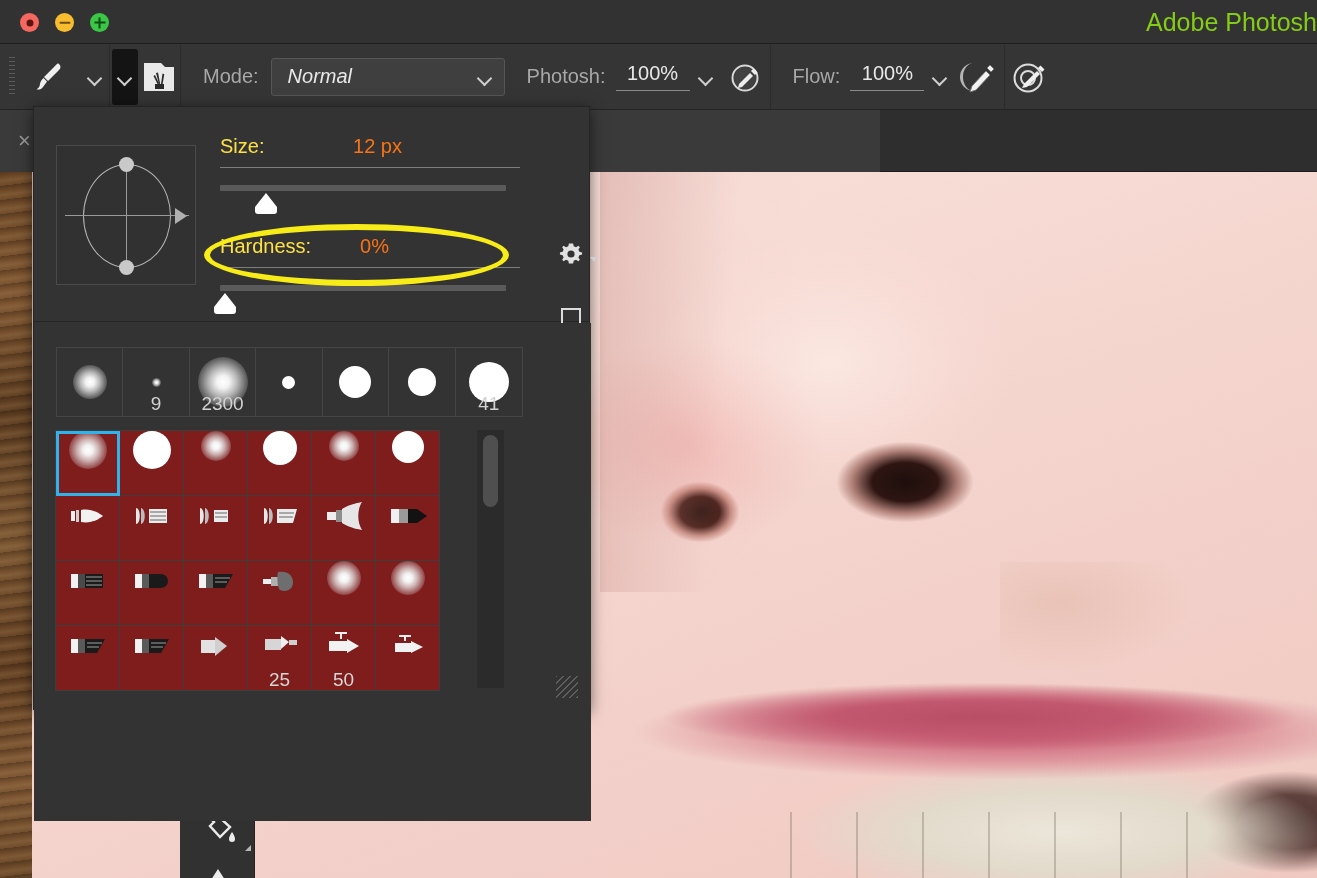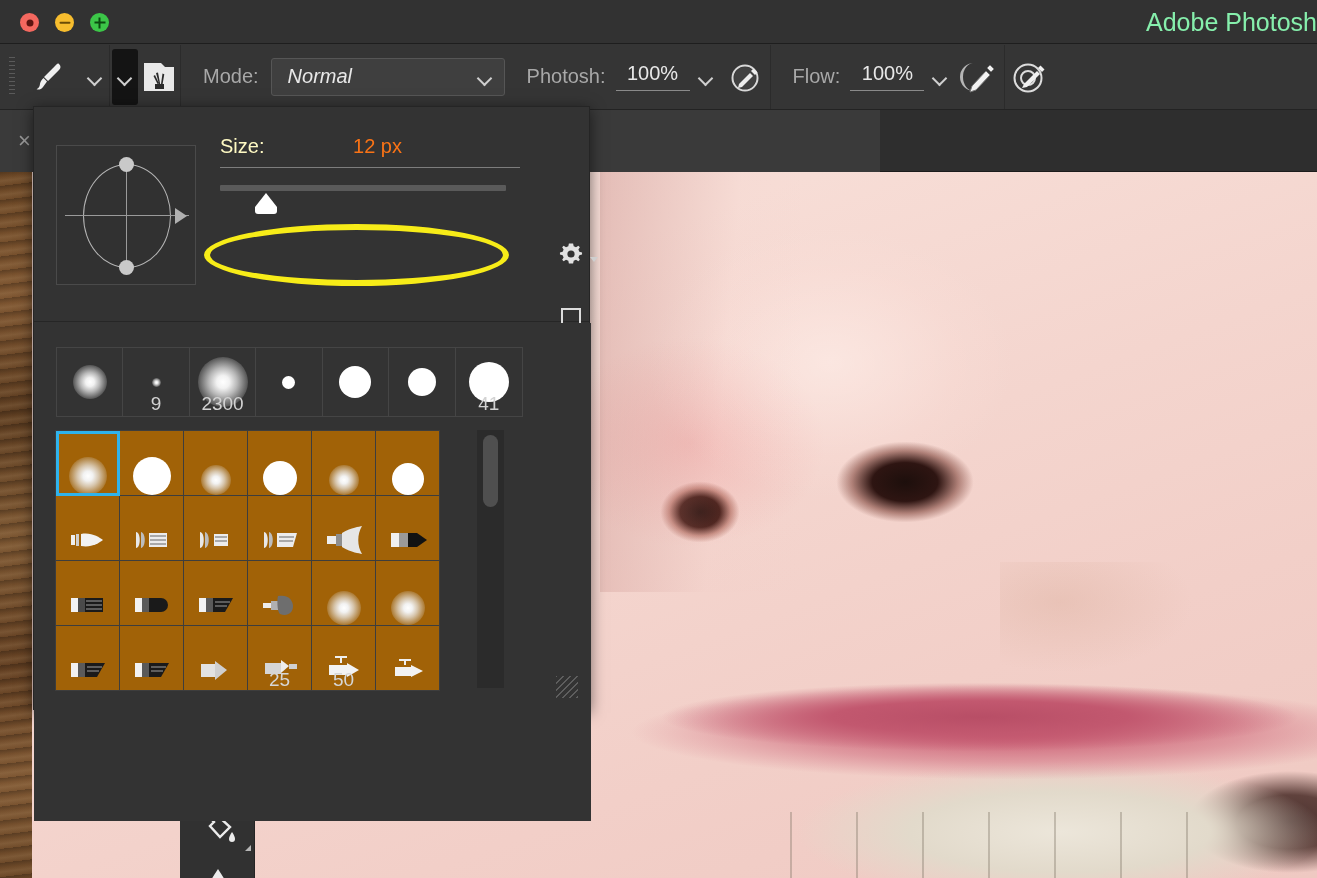--- a/index.html
+++ b/index.html
@@ -31,21 +31,21 @@
   .tl.red .g { width: 7px; height: 7px; border-radius: 50%; background: #5c1410; }
   .tl.yellow .g { width: 11px; height: 2.5px; background: #6b4c06; border-radius: 1px; }
   .tl.green .g { width: 11px; height: 11px; }
   .tl.green .g:before, .tl.green .g:after {
     content: ""; position: absolute; background: #0b4a10;
   }
   .tl.green .g:before { left: 0; top: 4.2px; width: 11px; height: 2.5px; }
   .tl.green .g:after { left: 4.2px; top: 0; width: 2.5px; height: 11px; }
   #app-title {
     position: absolute; right: 0px; top: 0; height: 44px; line-height: 44px;
-    font-size: 25px; color: #86efac; white-space: nowrap;
+    font-size: 25px; color: #84cc16; white-space: nowrap;
     padding-right: 0px;
   }
 
   
   #optionsbar {
     position: absolute; left: 0; top: 44px; width: 1317px; height: 66px;
     background: #353535;
     border-bottom: 1px solid #232323;
     display: flex; align-items: center;
   }
@@ -206,21 +206,21 @@
   #roundness .handle.bot { left: 62px; top: 114px; }
   #roundness .arrow {
     position: absolute; left: 118px; top: 62px;
     width: 0; height: 0;
     border-top: 8px solid transparent; border-bottom: 8px solid transparent;
     border-left: 12px solid #b0b0b0;
   }
 
   .slider-group { position: absolute; left: 186px; }
   .sg-row { display: flex; align-items: baseline; width: 300px; }
-  .sg-label { font-size: 20px; color: #fef9c3; }
+  .sg-label { font-size: 20px; color: #fde047; }
   .sg-value {
     font-size: 20px; color: #f97316; margin-left: auto; margin-right: 0;
   }
   .sg-underline { width: 300px; height: 1px; background: #7d7d7d; margin-top: 9px; }
   .sg-track {
     width: 286px; height: 6px; background: #5a5a5a; border-radius: 1px; margin-top: 17px;
     position: relative;
   }
   .sg-thumb {
     position: absolute; top: 8px; width: 0; height: 0;
@@ -264,22 +264,22 @@
 
   
   #bp-grid {
     position: absolute; left: 0; top: 322px; width: 557px; height: 364px;
     background: #333333;
   }
   .grid-row { display: flex; }
   .grid-cell {
     width: 64px; height: 65px; position: relative;
     border-right: 1px solid #3d3d3d; border-bottom: 1px solid #3d3d3d;
-    display: flex; align-items: flex-end; justify-content: center;
-    background: #a16207;
+    display: flex; align-items: flex-start; justify-content: center;
+    background: #7f1d1d;
   }
   .grid-cell.sel { outline: 3px solid #2fb3ec; outline-offset: -3px; z-index: 3; }
   .grid-cell .num {
     position: absolute; bottom: -1px; left: 0; width: 100%;
     text-align: center; font-size: 19px; color: #d6d6d6;
   }
   #grid-table {
     position: absolute; left: 55px; top: 430px;
     border-left: 1px solid #3d3d3d; border-top: 1px solid #3d3d3d;
   }
@@ -470,20 +470,30 @@
         <div class="sg-row">
           <span class="sg-label">Size:</span>
           <span class="sg-value" style="margin-right:118px;">12 px</span>
         </div>
         <div class="sg-underline"></div>
         <div class="sg-track">
           <span class="sg-thumb" style="left:35px;"></span>
         </div>
       </div>
 
+      <div class="slider-group" style="top:128px;">
+        <div class="sg-row">
+          <span class="sg-label">Hardness:</span>
+          <span class="sg-value" style="margin-right:131px;">0%</span>
+        </div>
+        <div class="sg-underline"></div>
+        <div class="sg-track">
+          <span class="sg-thumb" style="left:-6px;"></span>
+        </div>
+      </div>
 
       <div id="gear-btn">
         <svg width="30" height="30" viewBox="0 0 30 30">
           <path d="M15 4.5 l2.1 0 0.6 2.7 2.3 0.95 2.35-1.45 1.5 1.5 -1.45 2.35 0.95 2.3 2.7 0.6 0 2.1 -2.7 0.6 -0.95 2.3 1.45 2.35 -1.5 1.5 -2.35-1.45 -2.3 0.95 -0.6 2.7 -2.1 0 -2.1 0 -0.6-2.7 -2.3-0.95 -2.35 1.45 -1.5-1.5 1.45-2.35 -0.95-2.3 -2.7-0.6 0-2.1 2.7-0.6 0.95-2.3 -1.45-2.35 1.5-1.5 2.35 1.45 2.3-0.95 0.6-2.7 Z" fill="#e2e2e2"></path>
           <circle cx="15" cy="15" r="3.6" fill="#333333"></circle>
         </svg>
         <span style="display:inline-block;width:0;height:0;border-left:4px solid transparent;border-right:4px solid transparent;border-top:5px solid #cfcfcf;margin-left:4px;margin-top:10px;"></span>
       </div>
 
       <div id="newpreset-btn">

